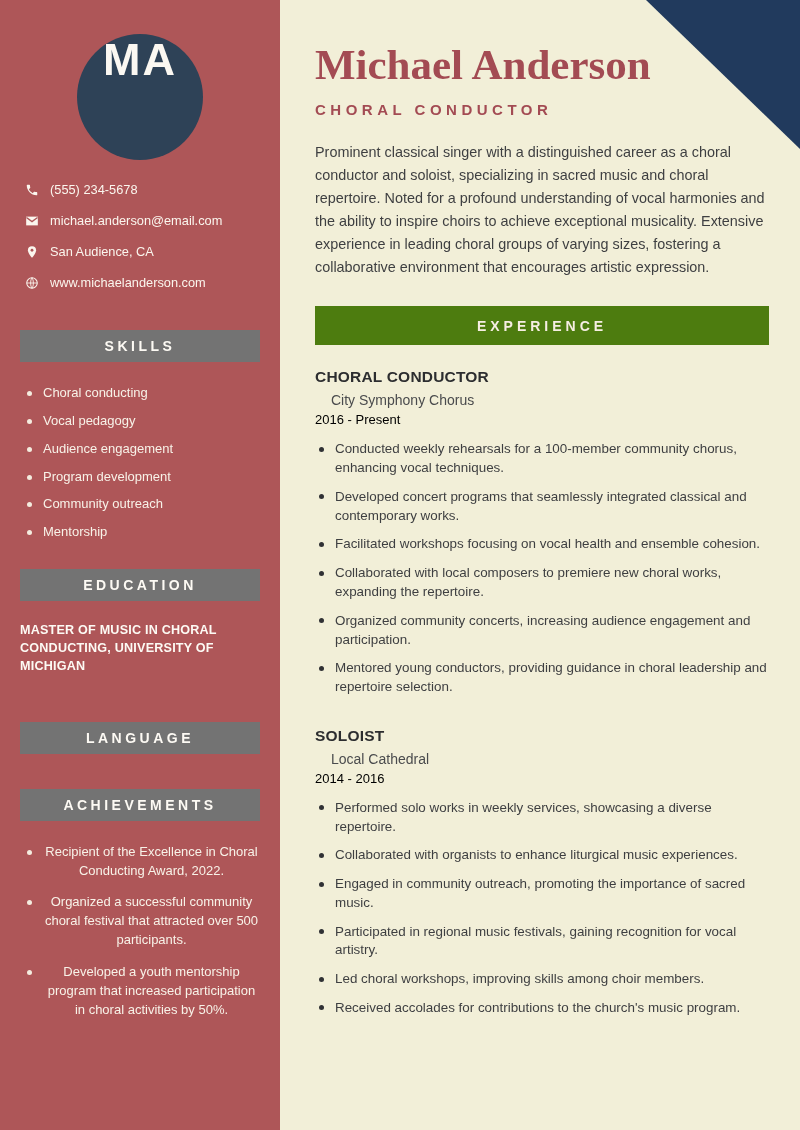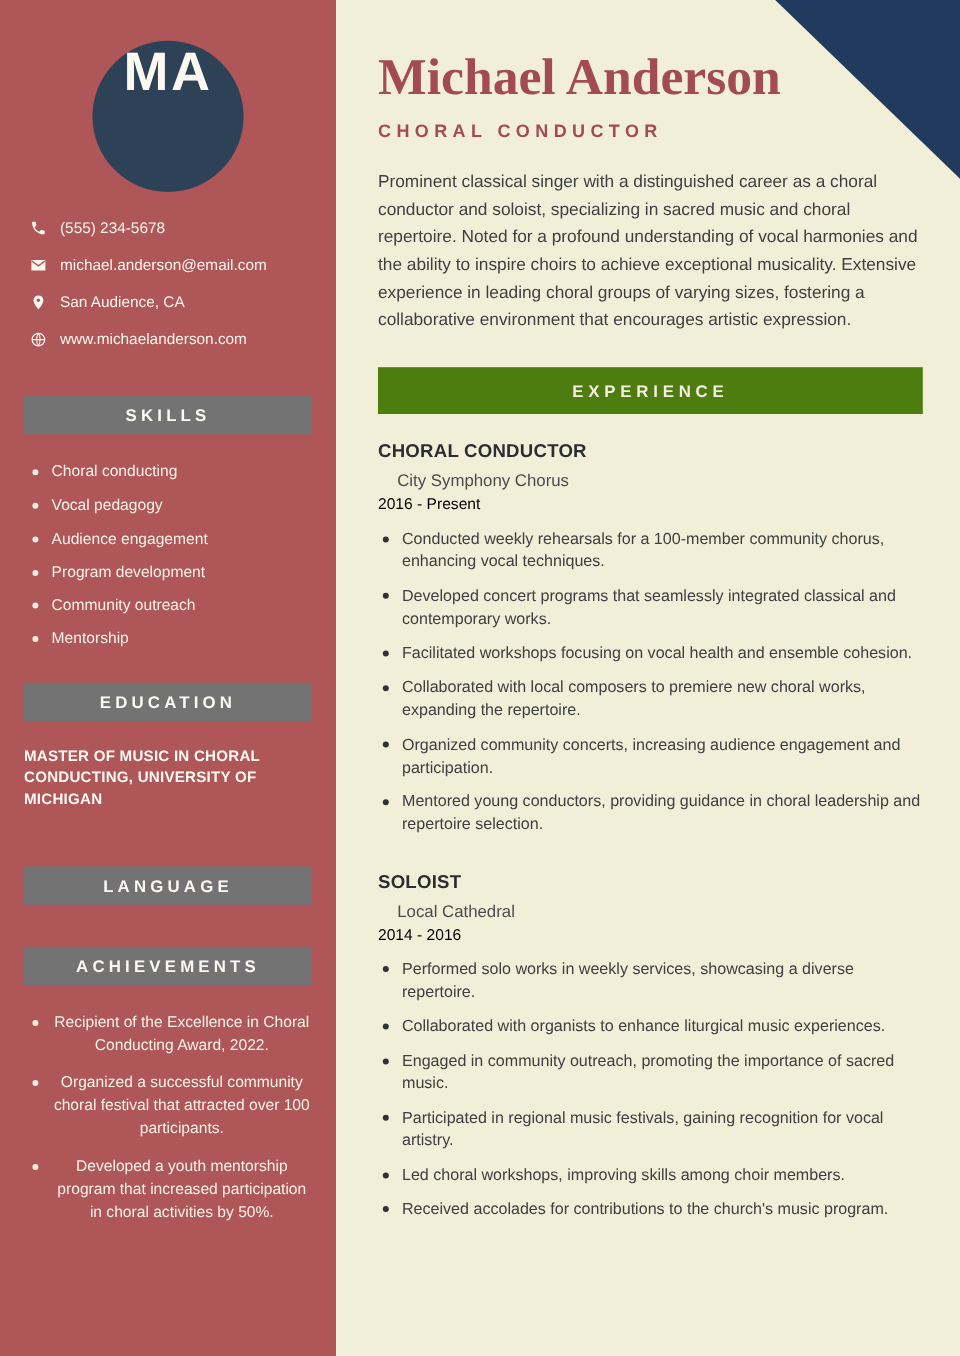--- a/index.html
+++ b/index.html
@@ -162,21 +162,21 @@
 
   <div class="side-box box-language">
     <span>LANGUAGE</span>
   </div>
 
   <div class="side-box box-achievements">
     <span>ACHIEVEMENTS</span>
   </div>
   <ul class="side-list ach">
       <li>Recipient of the Excellence in Choral Conducting Award, 2022.</li>
-      <li>Organized a successful community choral festival that attracted over 100 participants.</li>
+      <li>Organized a successful community choral festival that attracted over 500 participants.</li>
       <li>Developed a youth mentorship program that increased participation in choral activities by 50%.</li>
     </ul>
 </aside>
 
 <main class="main">
   <div class="corner-triangle"></div>
 
   <h1 class="name">Michael Anderson</h1>
   <div class="job-title">CHORAL CONDUCTOR</div>
   <p class="summary">Prominent classical singer with a distinguished career as a choral conductor and soloist, specializing in sacred music and choral repertoire. Noted for a profound understanding of vocal harmonies and the ability to inspire choirs to achieve exceptional musicality. Extensive experience in leading choral groups of varying sizes, fostering a collaborative environment that encourages artistic expression.</p>

